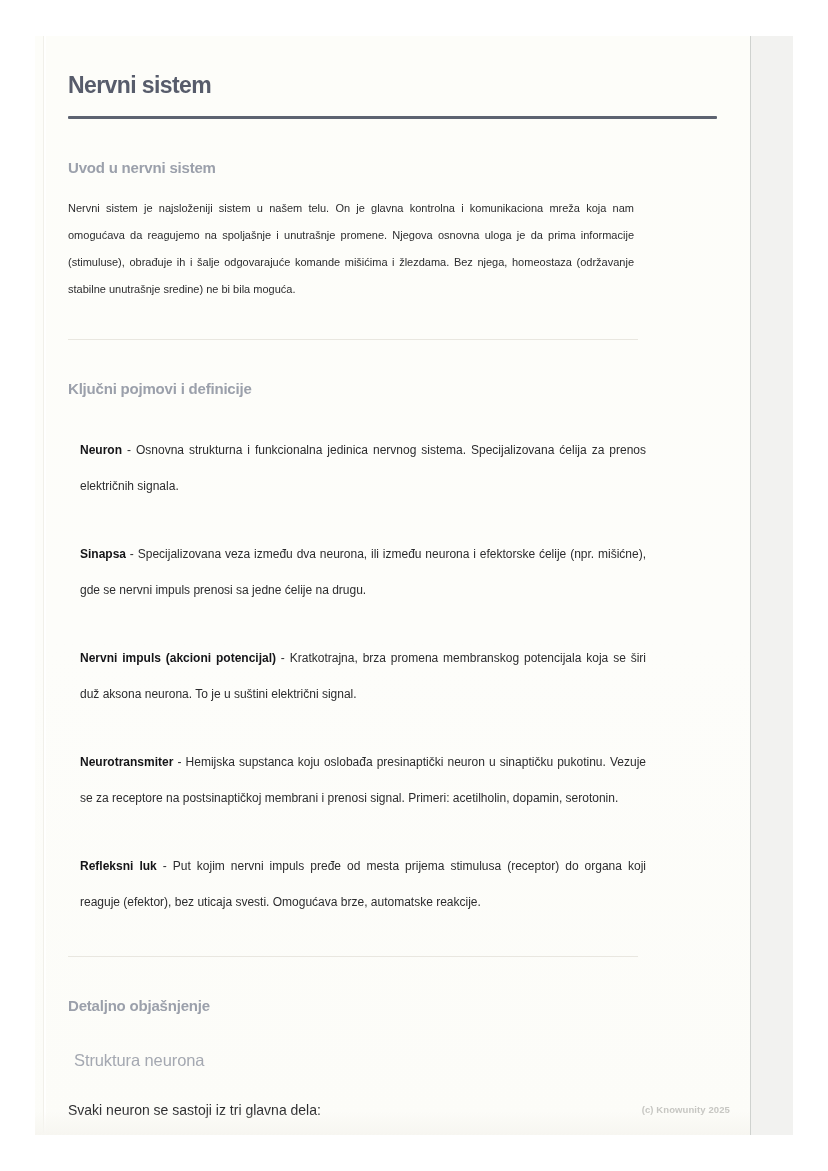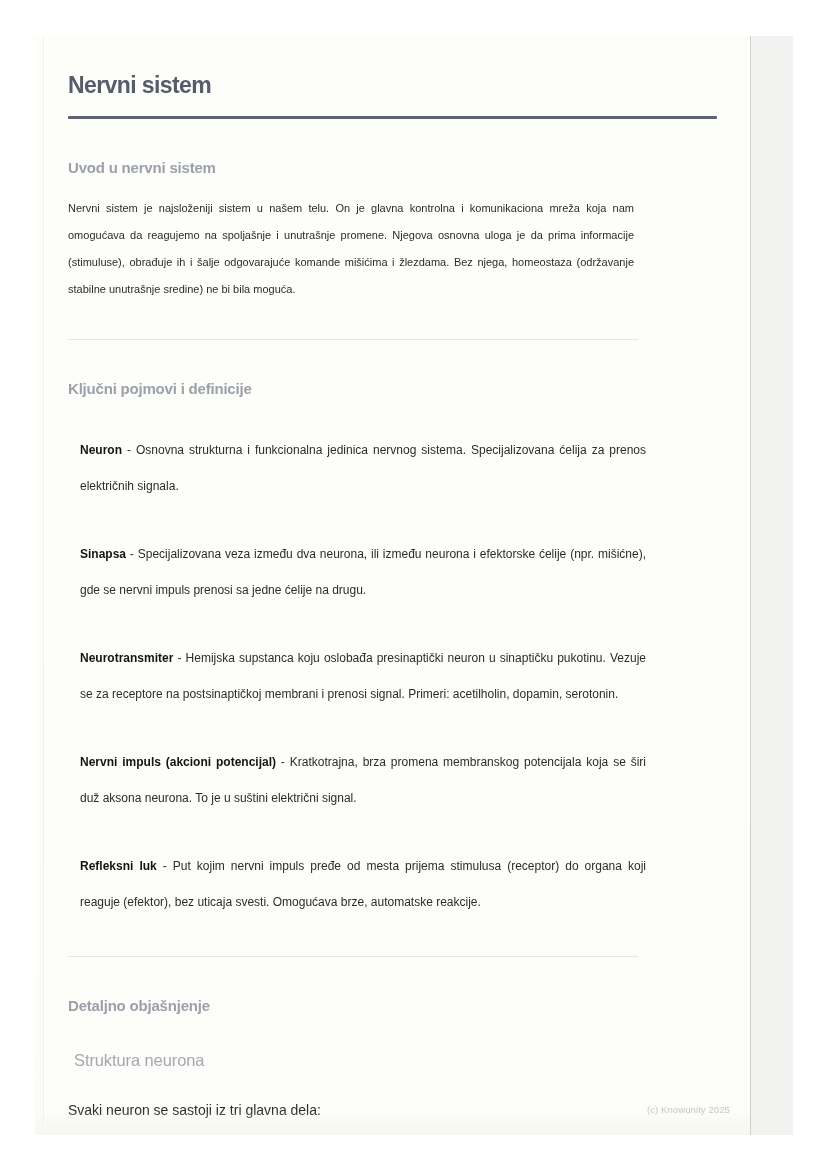--- a/index.html
+++ b/index.html
@@ -171,20 +171,21 @@
     position: absolute;
     left: 0;
     top: 1068px;
     width: 715px;
     text-align: right;
     padding-right: 20px;
     box-sizing: border-box;
     font-size: 9.5px;
     color: #c6c6c2;
     letter-spacing: 0.1px;
+    font-weight: bold;
   }
 </style>
 </head>
 <body>
 
 <div id="viewport">
 
   <div class="page-right-panel"></div>
 
   <div class="page-sheet">
@@ -207,25 +208,25 @@
 
       <p class="term-text first">
         <span class="term-name">Neuron</span><span> - </span><span>Osnovna strukturna i funkcionalna jedinica nervnog sistema. Specijalizovana ćelija za prenos električnih signala.</span>
       </p>
 
       <p class="term-text">
         <span class="term-name">Sinapsa</span><span> - </span><span>Specijalizovana veza između dva neurona, ili između neurona i efektorske ćelije (npr. mišićne), gde se nervni impuls prenosi sa jedne ćelije na drugu.</span>
       </p>
 
       <p class="term-text">
+        <span class="term-name">Nervni impuls (akcioni potencijal)</span><span> - </span><span>Kratkotrajna, brza promena membranskog potencijala koja se širi duž aksona neurona. To je u suštini električni signal.</span>
+      </p>
+
+      <p class="term-text">
         <span class="term-name">Neurotransmiter</span><span> - </span><span>Hemijska supstanca koju oslobađa presinaptički neuron u sinaptičku pukotinu. Vezuje se za receptore na postsinaptičkoj membrani i prenosi signal. Primeri: acetilholin, dopamin, serotonin.</span>
-      </p>
-
-      <p class="term-text">
-        <span class="term-name">Nervni impuls (akcioni potencijal)</span><span> - </span><span>Kratkotrajna, brza promena membranskog potencijala koja se širi duž aksona neurona. To je u suštini električni signal.</span>
       </p>
 
       <p class="term-text">
         <span class="term-name">Refleksni luk</span><span> - </span><span>Put kojim nervni impuls pređe od mesta prijema stimulusa (receptor) do organa koji reaguje (efektor), bez uticaja svesti. Omogućava brze, automatske reakcije.</span>
       </p>
 
       <div class="divider"></div>
 
       <h2 class="section-heading">Detaljno objašnjenje</h2>
 

